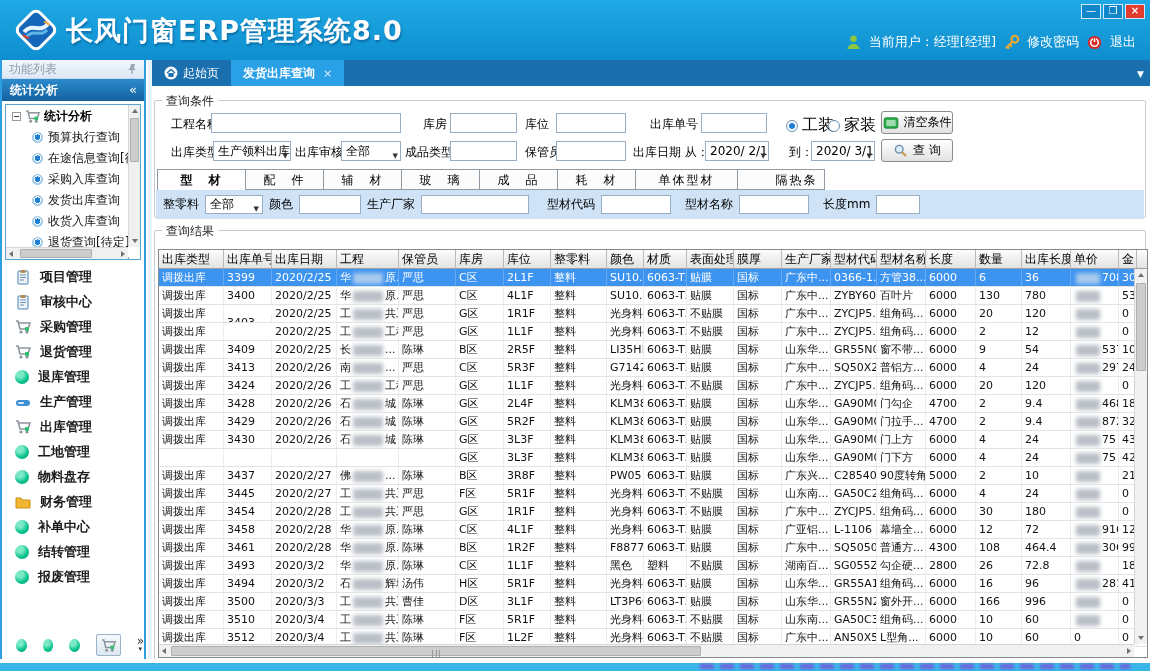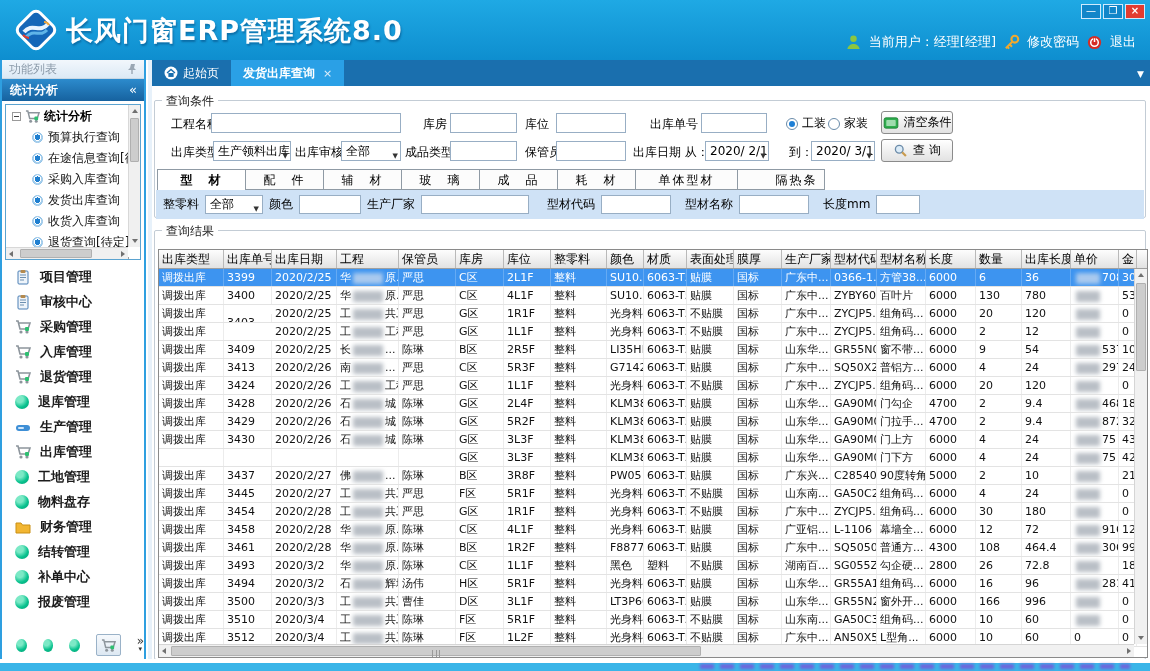--- a/index.html
+++ b/index.html
@@ -72,21 +72,21 @@
   .group-label { position:absolute; top:-8px; left:7px; background:#fff; padding:0 4px; font-size:12px; color:#222; }
 
   .lbl { position:absolute; font-size:12px; color:#000; white-space:nowrap; }
   .tbx { position:absolute; border:1px solid #98aec4; background:#fff; height:20px; font-size:12px; padding:0 3px; }
   .combo { position:absolute; border:1px solid #98aec4; background:#fff; height:20px; font-size:12px;
     line-height:18px; padding:0 15px 0 4px; white-space:nowrap; overflow:hidden; }
   .combo::after { content:"▼"; position:absolute; right:2px; top:5px; font-size:7px; color:#333; }
   .btn { position:absolute; display:flex; align-items:center; justify-content:center; gap:5px;
     border:1px solid #8b8b8b; border-radius:3px; background:linear-gradient(#ffffff,#e2e2e2);
     font-size:12px; height:23px; cursor:default; }
-  .radio { position:absolute; display:flex; align-items:center; gap:4px; font-size:12px; }
+  .radio { position:absolute; display:flex; align-items:center; gap:4px; font-size:16px; }
   .rdot { width:12px; height:12px; border-radius:50%; border:1px solid #6a8caa; background:#fff; position:relative; }
   .radio.checked .rdot::after { content:""; position:absolute; inset:2px; border-radius:50%; background:#1d7fd6; }
 
   
   #mat-tabs { position:absolute; left:2px; top:68px; display:flex; }
   .mat-tab { height:21px; line-height:20px; text-align:center; font-size:12px; background:#fcfcfc;
     border:1px solid #8f9aa4; border-right:none; letter-spacing:2px; }
   .mat-tab:last-child { border-right:1px solid #8f9aa4;padding-left:31px; }
   .mat-tab.active { background:#fff; font-weight:bold; height:22px; }
   #filter-bar { position:absolute; left:1px; right:1px; top:89px; height:29px; background:#cfe2f6;
@@ -292,65 +292,59 @@
       <div class="menu-item">
         <svg width="16" height="16">
           <use href="#i-cart"></use>
         </svg>
         <span>采购管理</span>
       </div>
       <div class="menu-item">
         <svg width="16" height="16">
           <use href="#i-cart"></use>
         </svg>
-        <span>入库管理</span>
+        <span>退货管理</span>
+      </div>
+      <div class="menu-item">
+        <span class="dot-green" style="width: 14px; height: 14px; flex: 0 0 14px;"></span>
+        <span>退库管理</span>
+      </div>
+      <div class="menu-item">
+        <svg width="16" height="16">
+          <use href="#i-prod"></use>
+        </svg>
+        <span>生产管理</span>
       </div>
       <div class="menu-item">
         <svg width="16" height="16">
           <use href="#i-cart"></use>
         </svg>
-        <span>退货管理</span>
-      </div>
-      <div class="menu-item">
-        <span class="dot-green" style="width: 14px; height: 14px; flex: 0 0 14px;"></span>
-        <span>退库管理</span>
-      </div>
-      <div class="menu-item">
-        <svg width="16" height="16">
-          <use href="#i-prod"></use>
-        </svg>
-        <span>生产管理</span>
-      </div>
-      <div class="menu-item">
-        <svg width="16" height="16">
-          <use href="#i-cart"></use>
-        </svg>
         <span>出库管理</span>
       </div>
       <div class="menu-item">
         <span class="dot-green" style="width: 14px; height: 14px; flex: 0 0 14px;"></span>
         <span>工地管理</span>
       </div>
       <div class="menu-item">
         <span class="dot-green" style="width: 14px; height: 14px; flex: 0 0 14px;"></span>
         <span>物料盘存</span>
       </div>
       <div class="menu-item">
         <svg width="16" height="16">
           <use href="#i-folder"></use>
         </svg>
         <span>财务管理</span>
       </div>
       <div class="menu-item">
         <span class="dot-green" style="width: 14px; height: 14px; flex: 0 0 14px;"></span>
+        <span>补单中心</span>
+      </div>
+      <div class="menu-item">
+        <span class="dot-green" style="width: 14px; height: 14px; flex: 0 0 14px;"></span>
         <span>结转管理</span>
-      </div>
-      <div class="menu-item">
-        <span class="dot-green" style="width: 14px; height: 14px; flex: 0 0 14px;"></span>
-        <span>补单中心</span>
       </div>
       <div class="menu-item">
         <span class="dot-green" style="width: 14px; height: 14px; flex: 0 0 14px;"></span>
         <span>报废管理</span>
       </div>
     </div>
   <div id="side-bottom">
     <span class="dot-green"></span>
     <span class="dot-green"></span>
     <span class="dot-green"></span>

